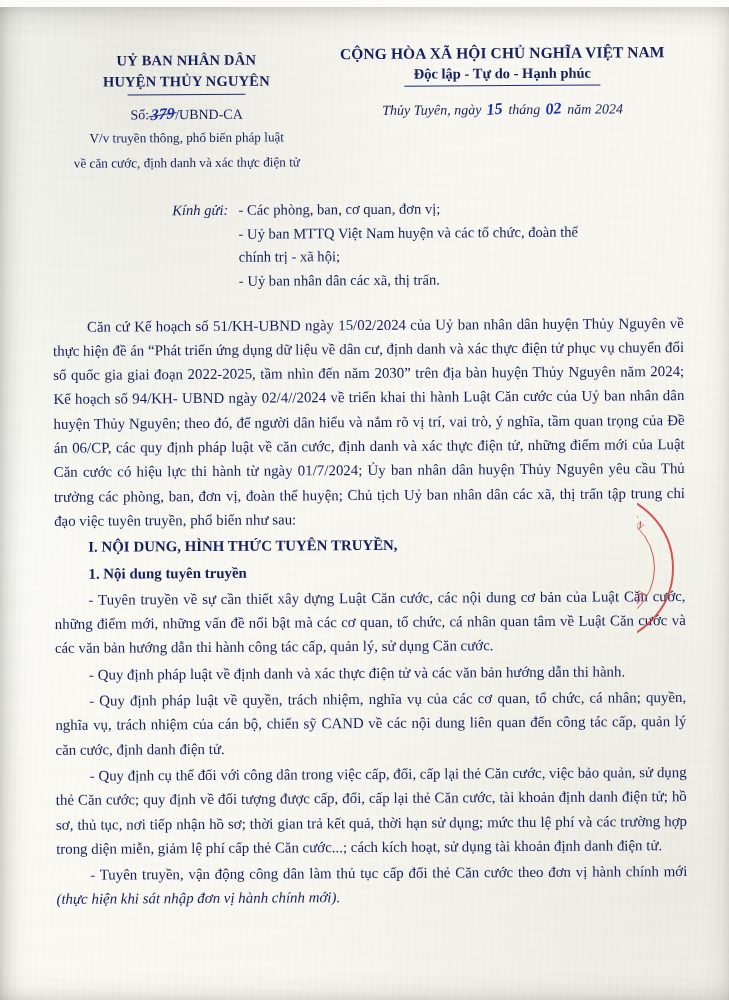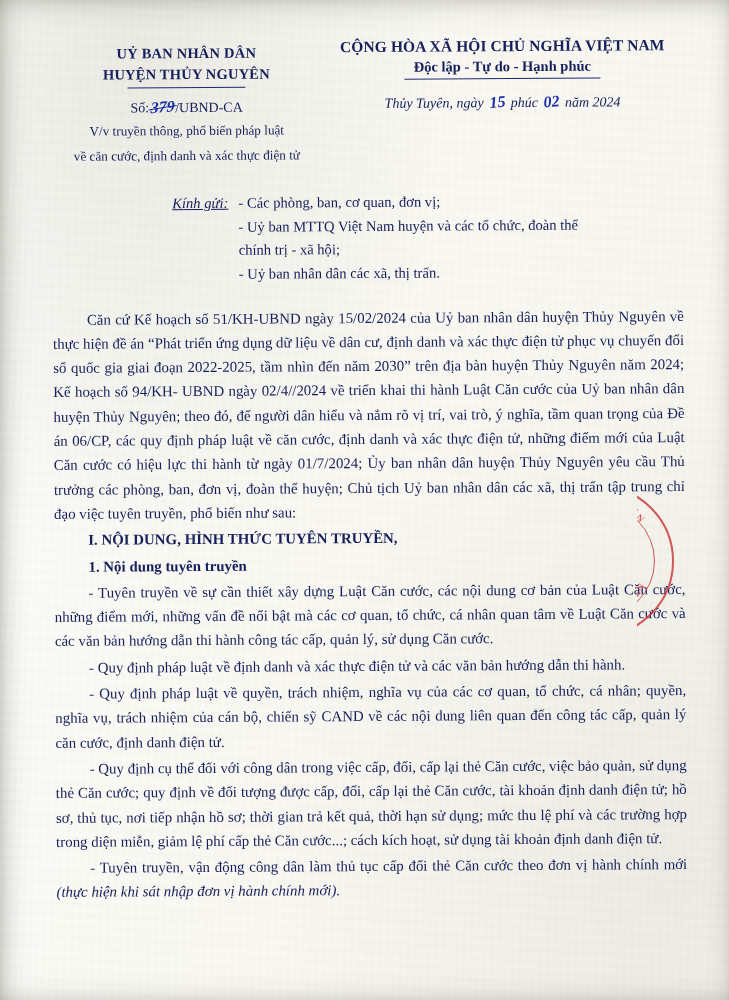--- a/index.html
+++ b/index.html
@@ -15,20 +15,21 @@
     position: relative;
     overflow: hidden;
   }
   .page {
     position: absolute;
     inset: 0;
     background:
       radial-gradient(ellipse at 18% 6%, rgba(215,215,205,0.45) 0%, rgba(255,255,255,0) 38%),
       radial-gradient(ellipse at 92% 88%, rgba(220,218,208,0.35) 0%, rgba(255,255,255,0) 42%),
       linear-gradient(105deg, #fdfdfa 0%, #f9f8f2 45%, #f6f5ee 100%);
+    margin-top: 7px;
   }
   .paper-noise {
     position: absolute;
     inset: 0;
     pointer-events: none;
     background:
       repeating-linear-gradient(92deg, rgba(0,0,0,0.012) 0px, rgba(0,0,0,0) 3px, rgba(0,0,0,0.010) 7px),
       repeating-linear-gradient(3deg, rgba(0,0,0,0.010) 0px, rgba(0,0,0,0) 5px, rgba(0,0,0,0.008) 11px);
     opacity: .85;
   }
@@ -146,21 +147,20 @@
     font-size: 14.6px;
     line-height: 1.62;
   }
   .recipients .kg-row {
     display: flex;
   }
   .kg-label {
     font-style: italic;
     white-space: nowrap;
     padding-right: 10px;
-    text-decoration: underline;
   }
   .kg-list div { white-space: nowrap; }
 
   
   .body-text {
     margin-top: 20px;
     font-size: 14.9px;
     line-height: 1.63;
     text-align: justify;
     text-justify: inter-word;
@@ -239,21 +239,21 @@
         <div class="subject">về căn cước, định danh và xác thực điện tử</div>
       </div>
 
       <div class="hdr-right">
         <div class="nation-name">CỘNG HÒA XÃ HỘI CHỦ NGHĨA VIỆT NAM</div>
         <div class="motto">Độc lập - Tự do - Hạnh phúc</div>
         <div class="motto-underline"></div>
         <div class="place-date">
           <span>Thủy Tuyên, ngày</span>
           <span class="date-hand">15</span>
-          <span>phúc</span>
+          <span>tháng</span>
           <span class="date-hand">02</span>
           <span>năm 2024</span>
         </div>
       </div>
     </div>
 
     <div class="recipients">
       <div class="kg-row">
         <div class="kg-label">Kính gửi:</div>
         <div class="kg-list">

